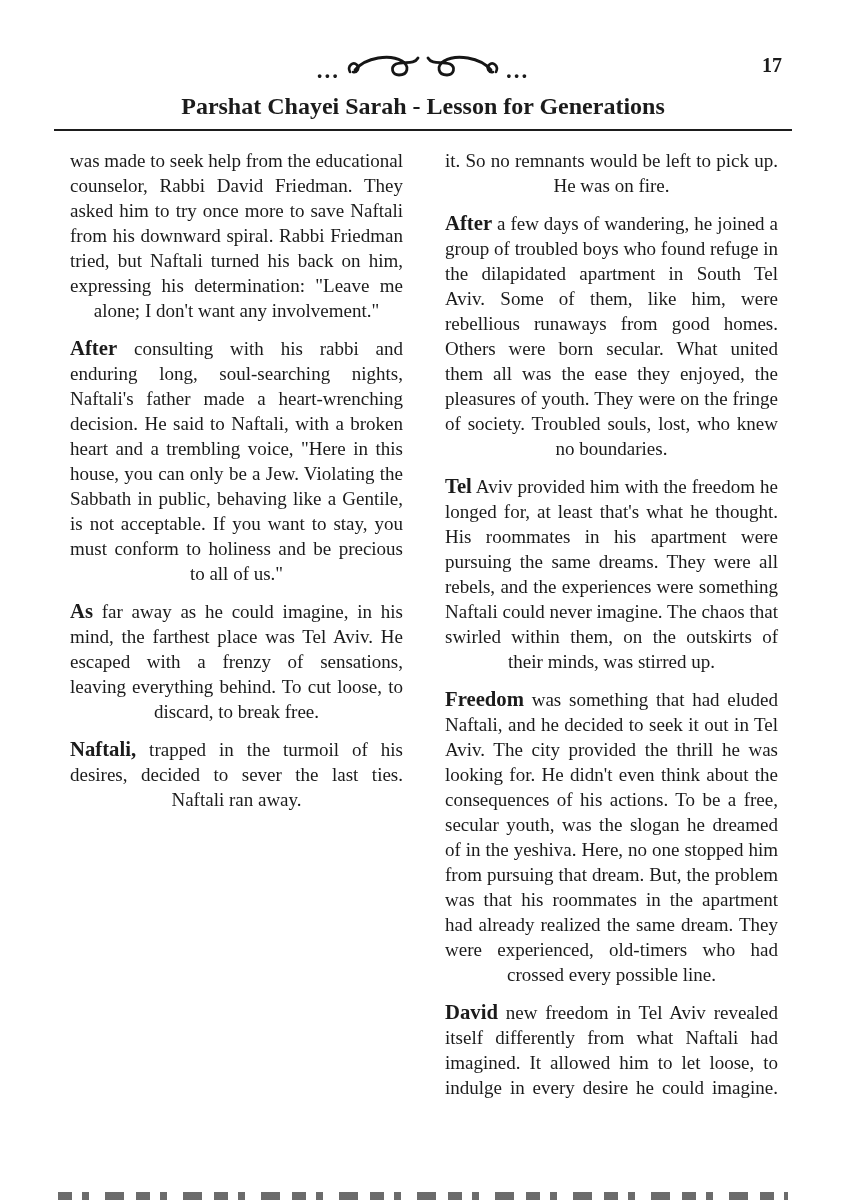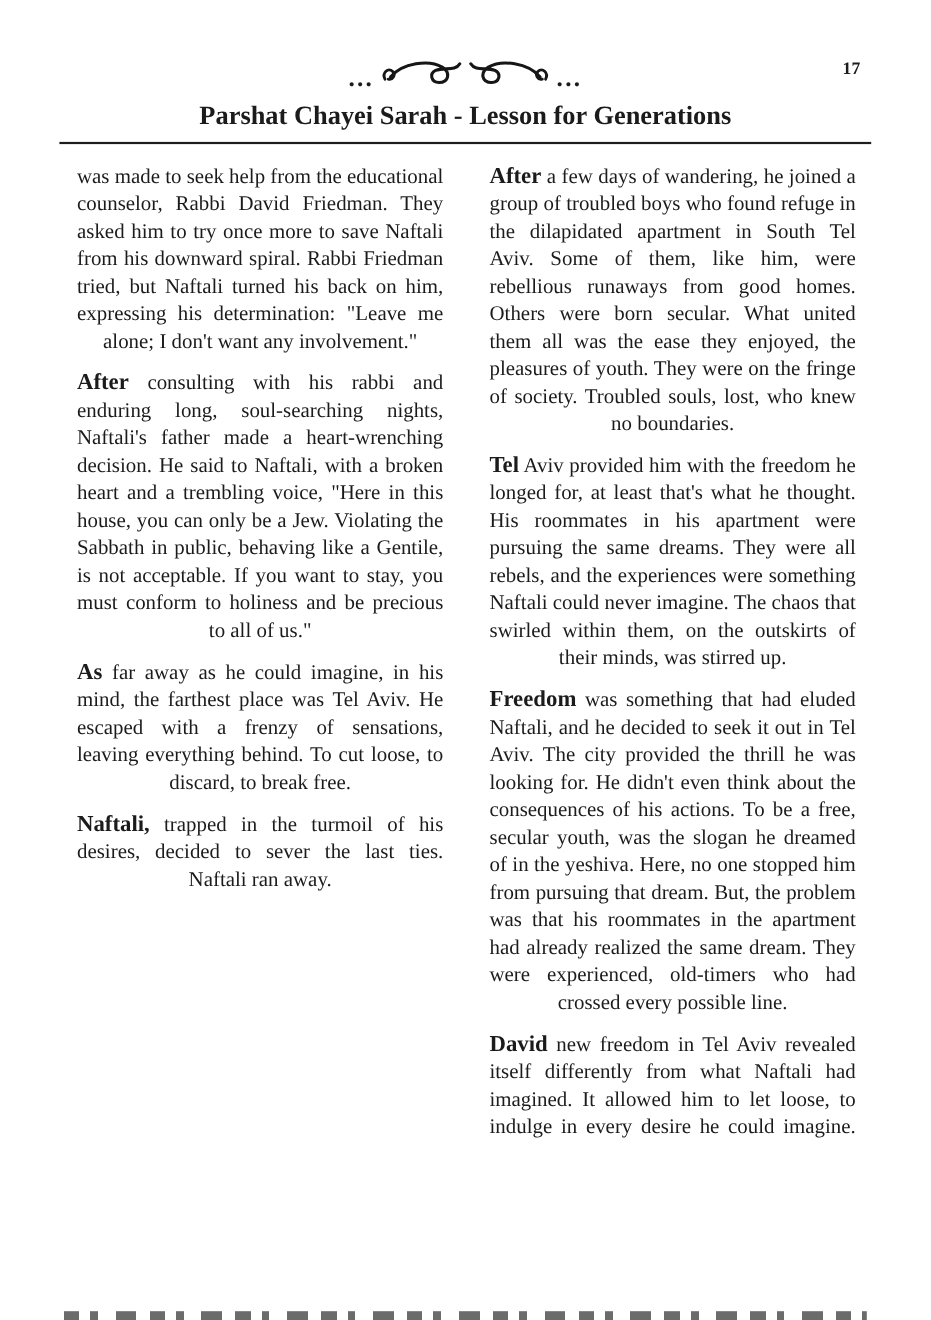--- a/index.html
+++ b/index.html
@@ -24,21 +24,21 @@
     white-space:nowrap;line-height:34px;
   }
   .orn-dots{
     font-size:23px;font-weight:bold;letter-spacing:2px;
     line-height:10px;position:relative;top:4px;
   }
   .flourish{display:block;}
   .flourish.mirror{transform:scaleX(-1);}
   .page-number{
     position:absolute;top:54px;right:64px;
-    font-size:16px;font-weight:bold;
+    font-size:20px;font-weight:bold;
   }
   .subtitle{
     text-align:center;font-size:24px;font-weight:bold;
     margin-top:11px;line-height:22px;
   }
   .header-rule{
     margin:12px 54px 0 54px;
     border:none;border-top:2px solid #1d1d1d;height:0;
   }
   
@@ -93,20 +93,21 @@
   <hr class="header-rule">
 
   <div class="columns">
     <div class="col" id="col-left">
         <p class="para">was made to seek help from the educational counselor, Rabbi David Friedman. They asked him to try once more to save Naftali from his downward spiral. Rabbi Friedman tried, but Naftali turned his back on him, expressing his determination: "Leave me alone; I don't want any involvement."</p>
         <p class="para"><span class="lead">After</span> consulting with his rabbi and enduring long, soul-searching nights, Naftali's father made a heart-wrenching decision. He said to Naftali, with a broken heart and a trembling voice, "Here in this house, you can only be a Jew. Violating the Sabbath in public, behaving like a Gentile, is not acceptable. If you want to stay, you must conform to holiness and be precious to all of us."</p>
         <p class="para"><span class="lead">As</span> far away as he could imagine, in his mind, the farthest place was Tel Aviv. He escaped with a frenzy of sensations, leaving everything behind. To cut loose, to discard, to break free.</p>
         <p class="para"><span class="lead">Naftali,</span> trapped in the turmoil of his desires, decided to sever the last ties. Naftali ran away.</p>
       </div>
     <div class="col" id="col-right">
+        <p class="para">it. So no remnants would be left to pick up. He was on fire.</p>
         <p class="para"><span class="lead">After</span> a few days of wandering, he joined a group of troubled boys who found refuge in the dilapidated apartment in South Tel Aviv. Some of them, like him, were rebellious runaways from good homes. Others were born secular. What united them all was the ease they enjoyed, the pleasures of youth. They were on the fringe of society. Troubled souls, lost, who knew no boundaries.</p>
         <p class="para"><span class="lead">Tel</span> Aviv provided him with the freedom he longed for, at least that's what he thought. His roommates in his apartment were pursuing the same dreams. They were all rebels, and the experiences were something Naftali could never imagine. The chaos that swirled within them, on the outskirts of their minds, was stirred up.</p>
         <p class="para"><span class="lead">Freedom</span> was something that had eluded Naftali, and he decided to seek it out in Tel Aviv. The city provided the thrill he was looking for. He didn't even think about the consequences of his actions. To be a free, secular youth, was the slogan he dreamed of in the yeshiva. Here, no one stopped him from pursuing that dream. But, the problem was that his roommates in the apartment had already realized the same dream. They were experienced, old-timers who had crossed every possible line.</p>
         <p class="para flow"><span class="lead">David</span> new freedom in Tel Aviv revealed itself differently from what Naftali had imagined. It allowed him to let loose, to indulge in every desire he could imagine.</p>
       </div>
   </div>
 
   <div class="cut-strip"></div>
 
 </div>

